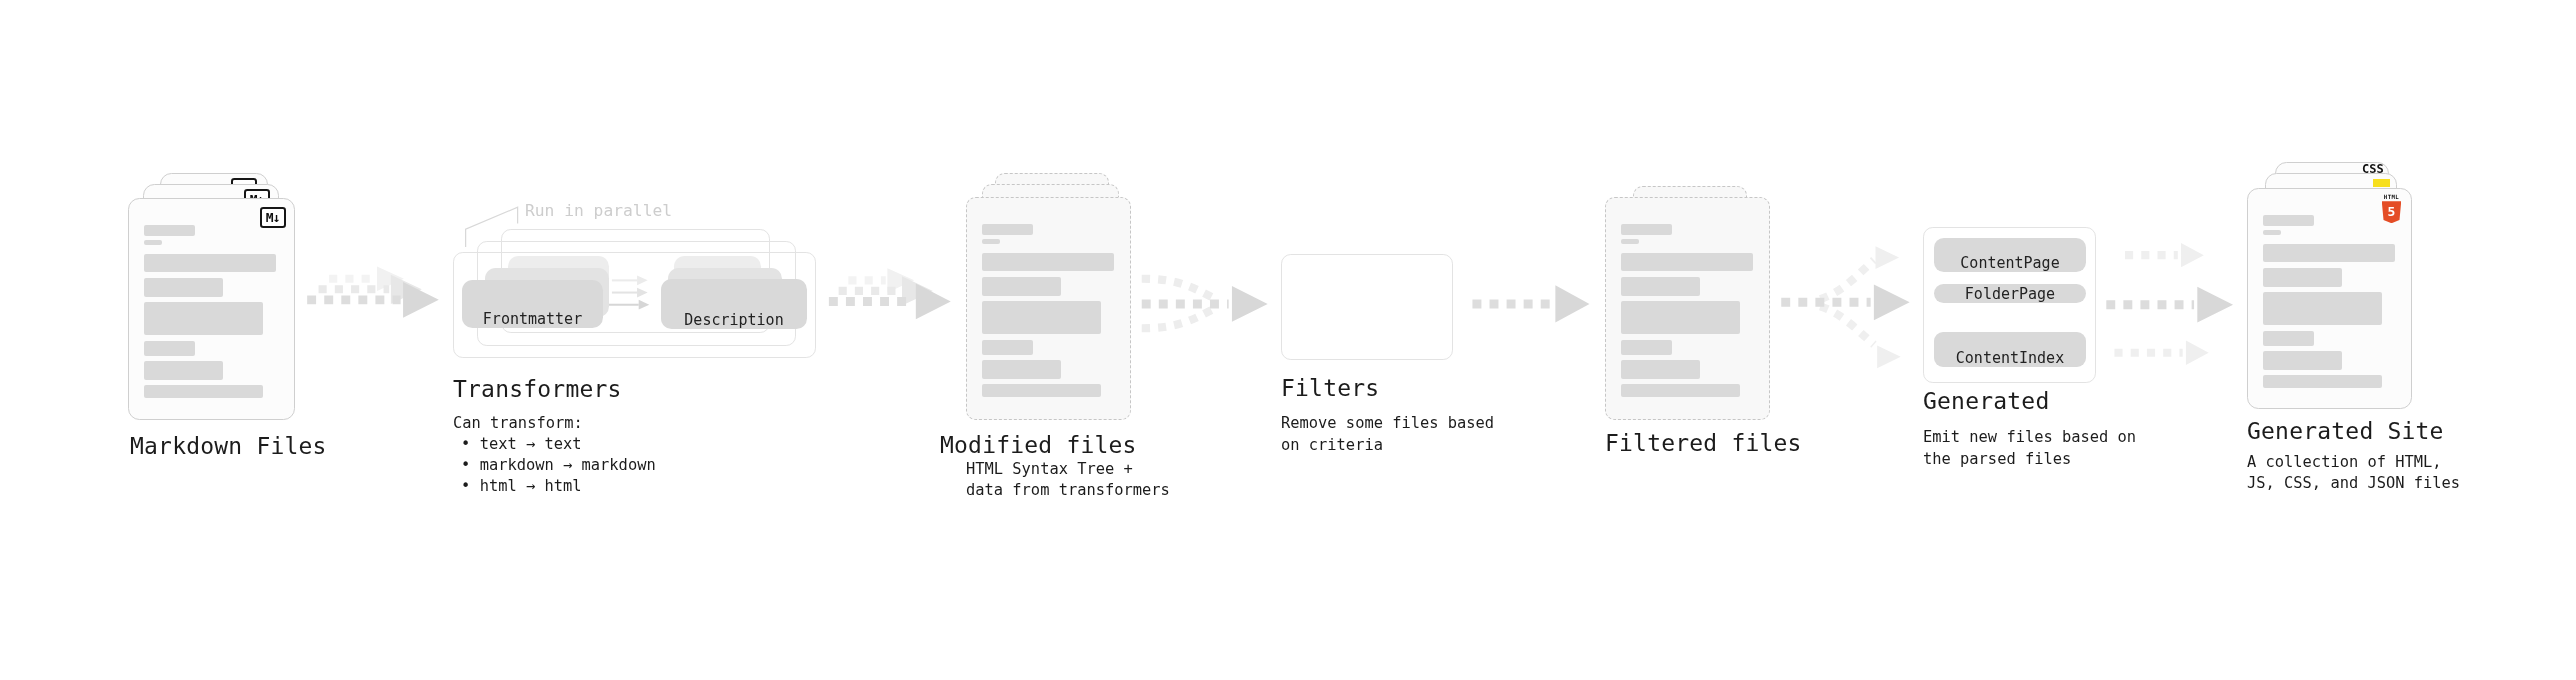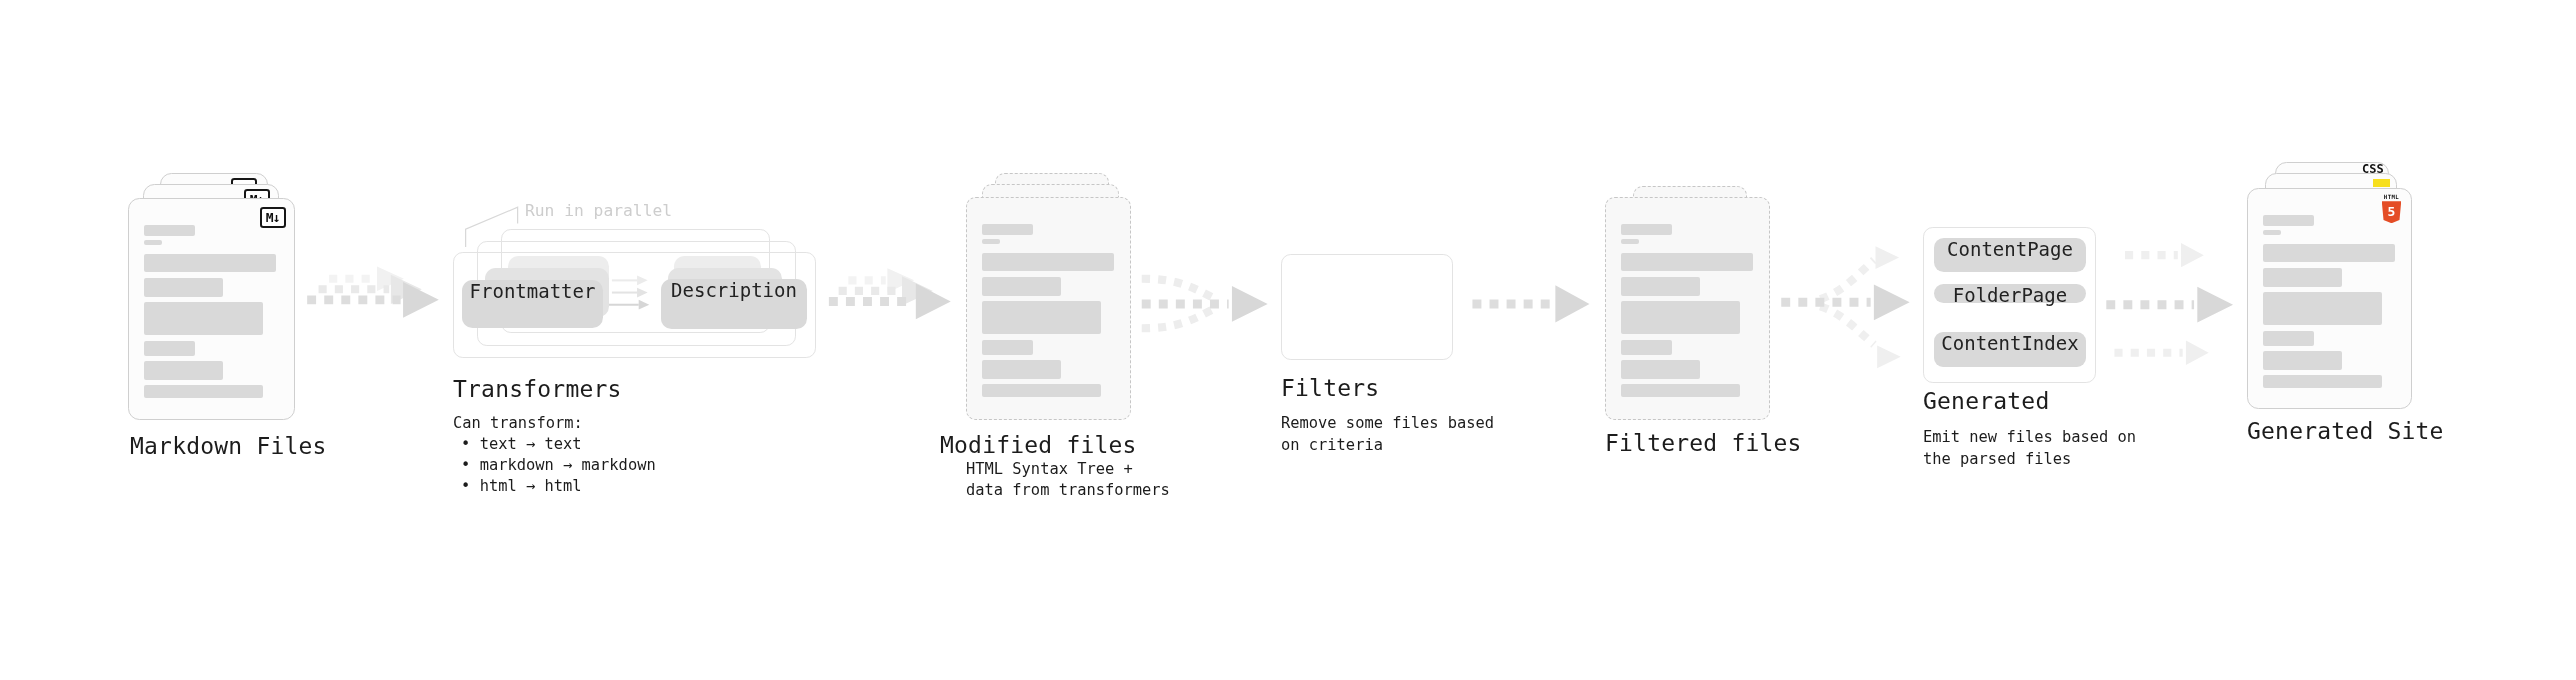--- a/index.html
+++ b/index.html
@@ -31,21 +31,21 @@
   .title { position:absolute; z-index:2; font-size:23px; font-weight:500; letter-spacing:0.2px; white-space:nowrap; }
   .caption { position:absolute; z-index:2; font-size:15.4px; line-height:21px; white-space:nowrap; }
   .caption.lh27 { line-height:22px; }
   .caption .indent { padding-left:8.1px; }
 
   .obox { position:absolute; z-index:2; border:1.2px solid #e3e3e3; border-radius:9.8px; background:transparent; }
   .obox.filled { background:#ffffff; }
 
   .pill {
     position:absolute; z-index:3; border-radius:10.6px; background:#d9d9d9;
-    display:flex; align-items:flex-start; justify-content:center; font-size:19px; color:#222; white-space:nowrap;
+    display:flex; align-items:flex-end; justify-content:center; font-size:15px; color:#222; white-space:nowrap;
   }
   .pill.g1 { background:#ededed; z-index:2; }
   .pill.g2 { background:#e3e3e3; z-index:2; }
 
   .callout-text { position:absolute; z-index:2; color:#cdcdcd; font-size:16.3px; white-space:nowrap; }
 
   .h5-badge { position:absolute; top:4.9px; right:9px; width:21px; text-align:center; }
   .h5-label { display:block; font-size:5.7px; font-weight:bold; letter-spacing:0.4px; line-height:6.5px; color:#111; }
   .h5-shield {
     display:block; margin:0.8px auto 0; width:19.5px; height:22px; background:#e44d26;
@@ -236,15 +236,19 @@
   <i class="bar b1"></i>
       <i class="bar b2"></i>
       <i class="bar b3"></i>
       <i class="bar b4"></i>
       <i class="bar b5"></i>
       <i class="bar b6"></i>
       <i class="bar b7"></i>
       <i class="bar b8"></i>
     </div>
   <div class="title" style="left:2247px;top:418px;">Generated Site</div>
+  <div class="caption" style="left:2247px;top:452px;">
+    <div>A collection of HTML,</div>
+    <div>JS, CSS, and JSON files</div>
+  </div>
 
 </div>
 
 
 </body></html>

